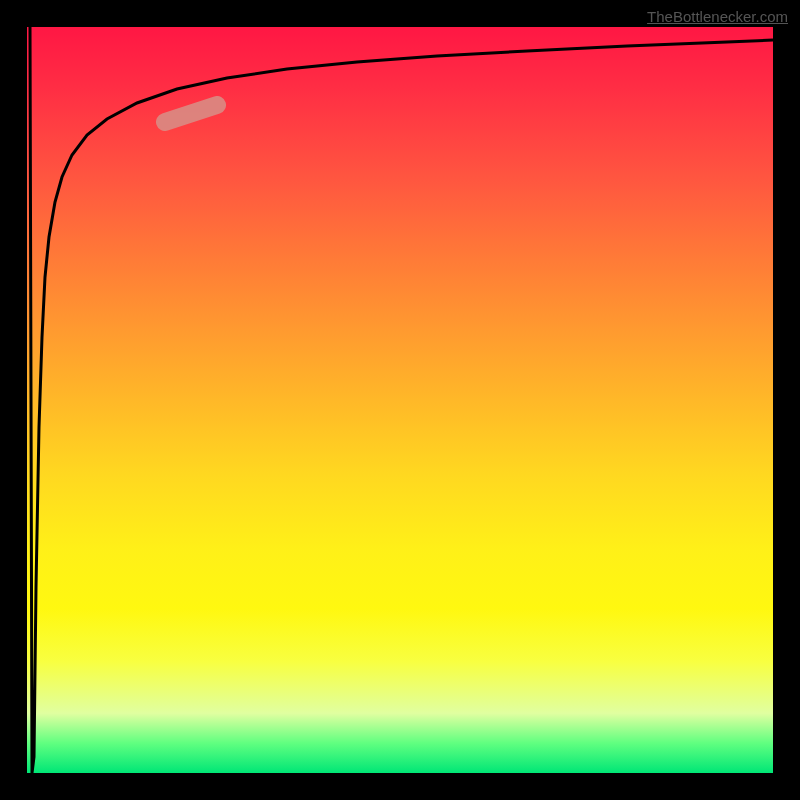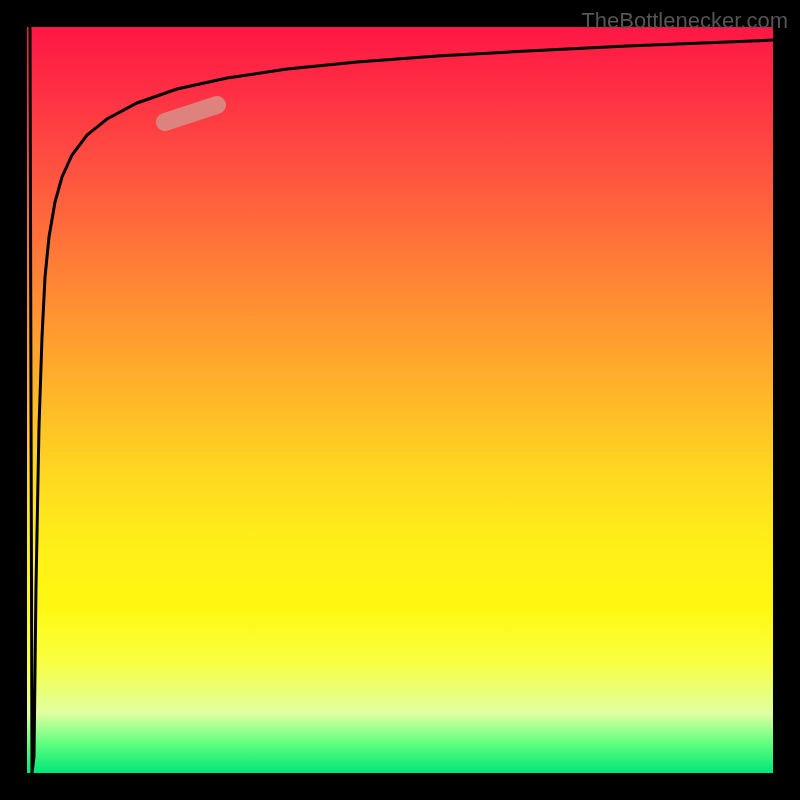--- a/index.html
+++ b/index.html
@@ -12,23 +12,24 @@
       height: 800px;
       background: #000;
       position: relative;
       font-family: Arial, sans-serif;
     }
     .watermark {
       position: absolute;
       top: 8px;
       right: 12px;
       color: #555;
-      font-size: 22px;
+      font-size: 15px;
       z-index: 10;
       font-weight: normal;
+      text-decoration: underline;
     }
     .chart-area {
       position: absolute;
       left: 27px;
       top: 27px;
       width: 746px;
       height: 746px;
       background: linear-gradient(to bottom,
         #ff1744 0%,
         #ff2d44 8%,

